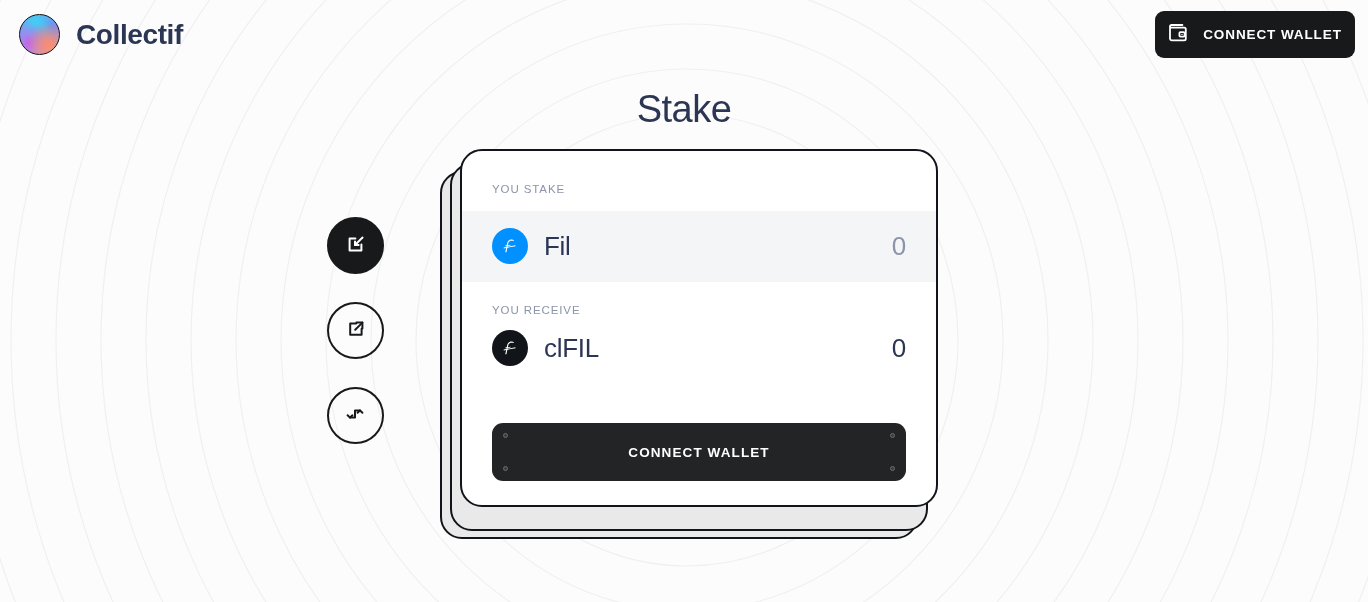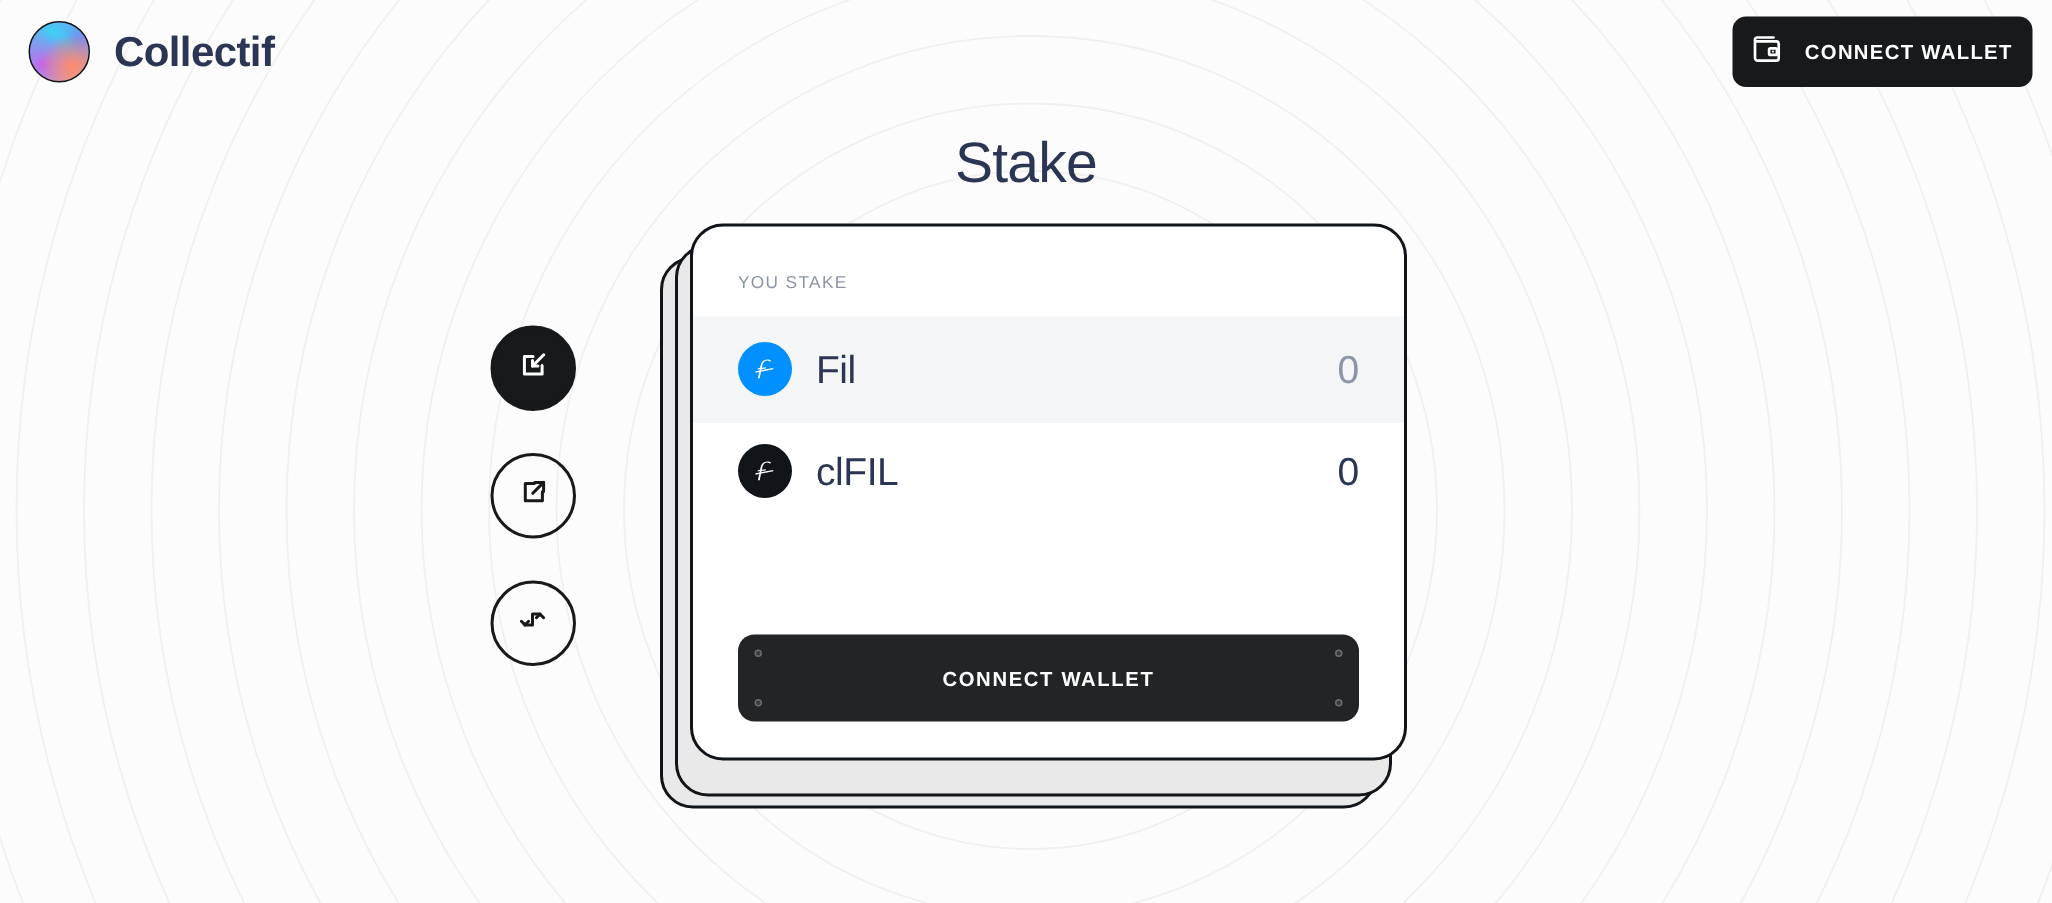--- a/index.html
+++ b/index.html
@@ -354,20 +354,21 @@
       <span class="token-icon fil">
         <svg width="22" height="22" viewBox="0 0 22 22" fill="none">
           <path d="M12.9 5.4c-2.1 0-3.3 1.3-3.7 3.3l-.3 1.5 2.7-.45-.13.86-2.72.45-1.3 6.1h-1.2l1.32-6.1-1.47.25.14-.86 1.5-.26.3-1.5c.5-2.6 2.1-4.1 4.6-4.1.95 0 1.8.25 2.3.6l-.4.9c-.5-.32-1.05-.52-1.74-.52z" fill="#ffffff"></path>
           <path d="M4.6 12.55 16.4 10.3l.16.88-11.8 2.25z" fill="#ffffff"></path>
         </svg>
       </span>
       <span class="token-name">Fil</span>
       <span class="token-amount muted">0</span>
     </div>
 
+    <div class="field-label">YOU RECEIVE</div>
 
     <div class="asset-row">
       <span class="token-icon clfil">
         <svg width="22" height="22" viewBox="0 0 22 22" fill="none">
           <path d="M12.9 5.4c-2.1 0-3.3 1.3-3.7 3.3l-.3 1.5 2.7-.45-.13.86-2.72.45-1.3 6.1h-1.2l1.32-6.1-1.47.25.14-.86 1.5-.26.3-1.5c.5-2.6 2.1-4.1 4.6-4.1.95 0 1.8.25 2.3.6l-.4.9c-.5-.32-1.05-.52-1.74-.52z" fill="#ffffff"></path>
           <path d="M4.6 12.55 16.4 10.3l.16.88-11.8 2.25z" fill="#ffffff"></path>
         </svg>
       </span>
       <span class="token-name">clFIL</span>
       <span class="token-amount dark">0</span>

